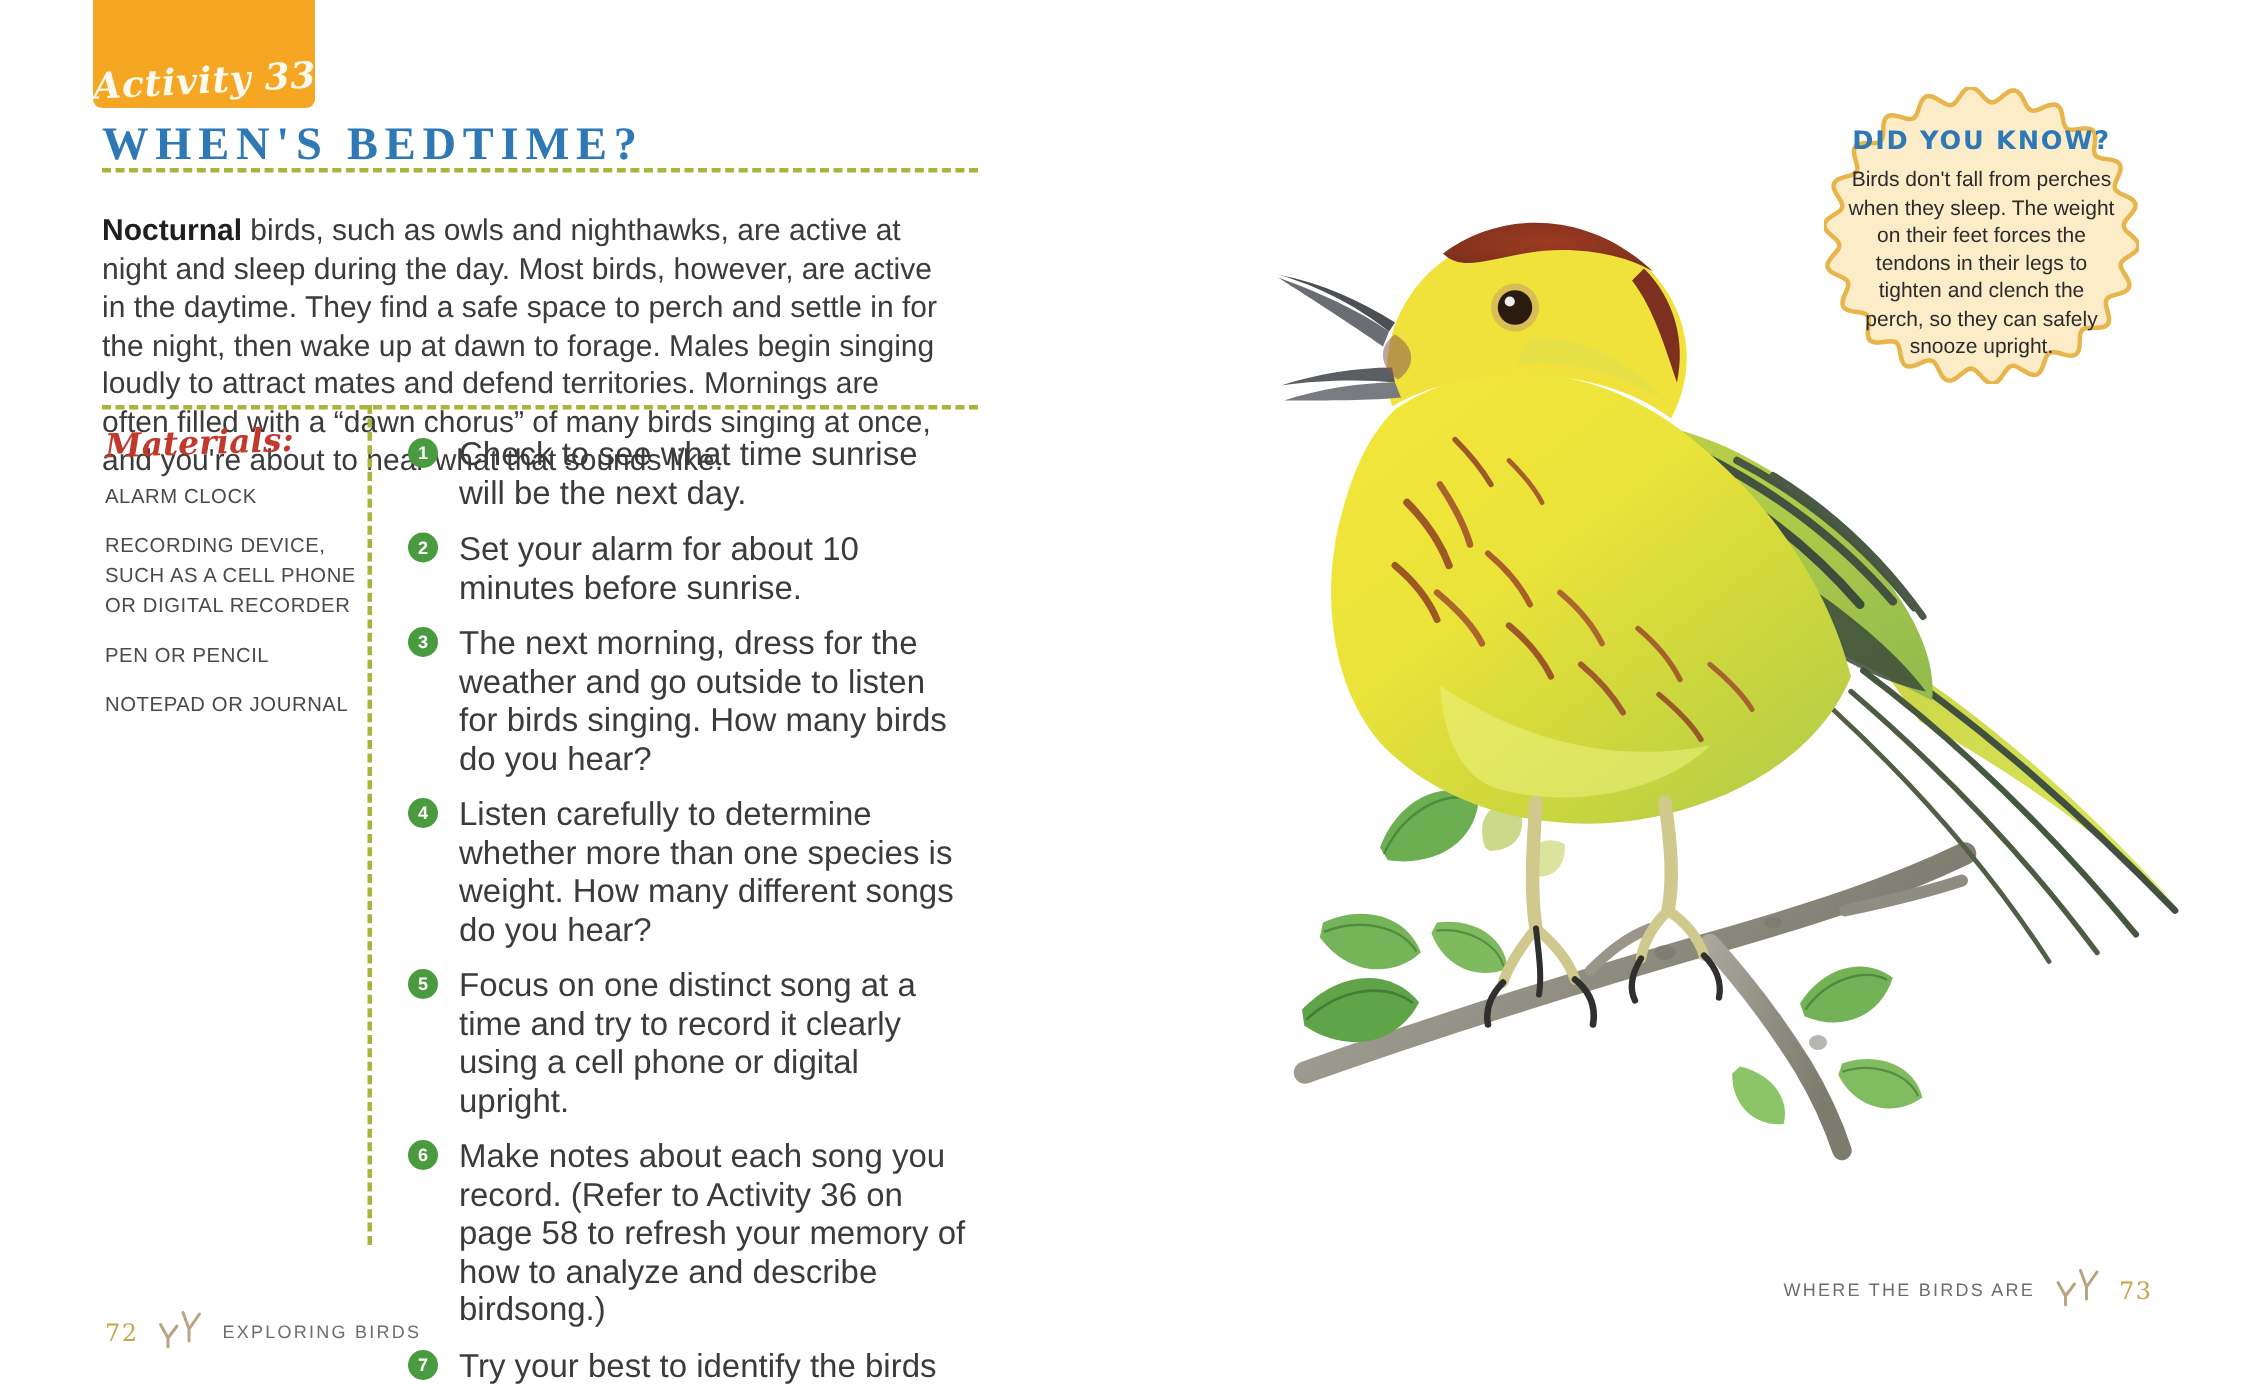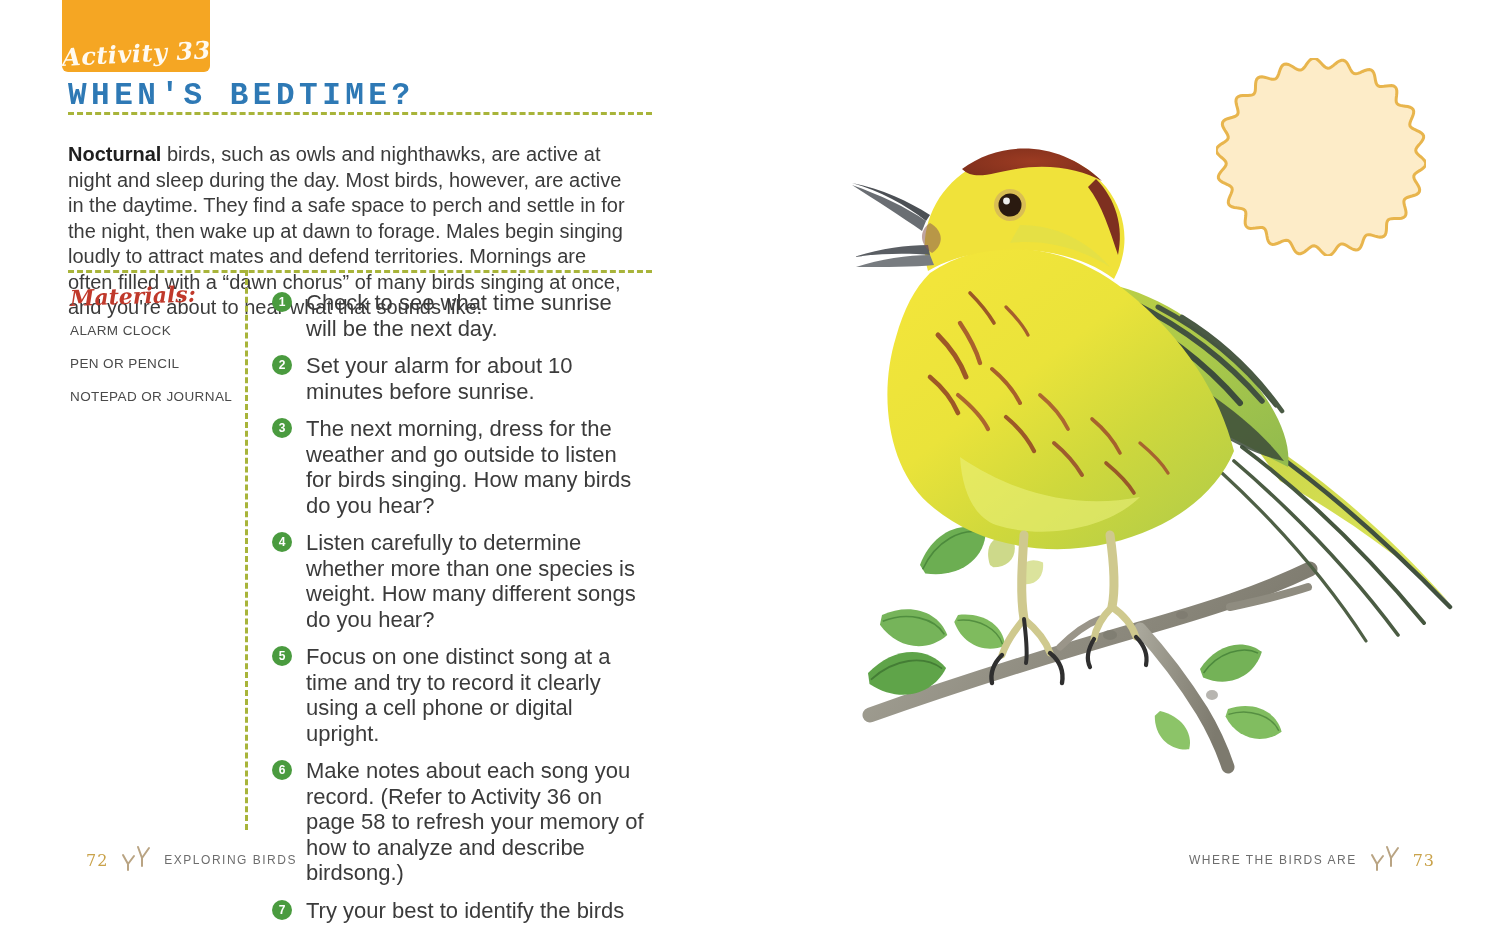--- a/index.html
+++ b/index.html
@@ -42,21 +42,21 @@
     letter-spacing: 0.5px;
     transform: rotate(-3deg);
     white-space: nowrap;
   }
 
   
   #headline {
     position: absolute;
     left: 68px;
     top: 78px;
-    font-family: Liberation Mono, monospace;
+    font-family: Liberation Serif, serif;
     font-size: 31px;
     font-weight: bold;
     letter-spacing: 4.5px;
     color: #2e79b5;
     white-space: nowrap;
   }
 
   .dashed-rule {
     position: absolute;
     height: 0;
@@ -183,21 +183,21 @@
   }
 
   
   .footer {
     position: absolute;
     top: 845px;
     display: flex;
     align-items: center;
     height: 30px;
   }
-  #footer-left { left: 86px; }
+  #footer-left { left: 70px; margin-top: 28px; }
   #footer-right { right: 65px; }
   .folio {
     font-family: "DejaVu Serif", serif;
     font-size: 16px;
     color: #c9a24a;
     letter-spacing: 1px;
   }
   .footer-label {
     font-size: 12px;
     letter-spacing: 1.5px;
@@ -221,20 +221,21 @@
 
   <p id="intro"><b>Nocturnal</b><span> birds, such as owls and nighthawks, are active at night and sleep during the day. Most birds, however, are active in the daytime. They find a safe space to perch and settle in for the night, then wake up at dawn to forage. Males begin singing loudly to attract mates and defend territories. Mornings are often filled with a “dawn chorus” of many birds singing at once, and you're about to hear what that sounds like.</span></p>
 
   <div class="dashed-rule" id="rule-mid"></div>
   <div id="vrule"></div>
 
   <div id="materials">
     <div id="materials-title">Materials:</div>
     <div id="materials-list">
         <div class="material-item">Alarm clock</div>
+        <div class="material-item">Recording device, such as a cell phone or digital recorder</div>
         <div class="material-item">Pen or pencil</div>
         <div class="material-item">Notepad or journal</div>
       </div>
   </div>
 
   <div id="steps">
       <div class="step">
         <div class="step-num">1</div>
         <div class="step-text">Check to see what time sunrise will be the next day.</div>
       </div>
@@ -261,20 +262,24 @@
       <div class="step">
         <div class="step-num">7</div>
         <div class="step-text">Try your best to identify the birds by observing them as they sing or by the sound of their songs. Many field guide apps and online sources provide recordings of songs and calls.</div>
       </div>
     </div>
 
   <div id="callout">
     <svg width="210" height="198" viewBox="0 0 210 198">
       <path id="scallop-path" fill="#fdecc8" stroke="#e8b54d" stroke-width="3" d="M105.00 5.00 L106.75 6.93 L108.44 8.59 L110.11 9.75 L111.78 10.23 L113.50 9.98 L115.31 9.05 L117.22 7.63 L119.23 5.96 L121.30 4.32 L123.38 3.01 L125.41 2.28 L127.32 2.26 L129.06 3.02 L130.61 4.49 L131.96 6.50 L133.17 8.81 L134.31 11.12 L135.46 13.16 L136.73 14.71 L138.20 15.61 L139.92 15.83 L141.92 15.42 L144.15 14.57 L146.54 13.49 L148.98 12.48 L151.34 11.78 L153.49 11.61 L155.32 12.11 L156.77 13.30 L157.83 15.12 L158.56 17.40 L159.06 19.92 L159.49 22.43 L160.02 24.69 L160.79 26.50 L161.93 27.75 L163.51 28.41 L165.53 28.56 L167.90 28.34 L170.49 27.96 L173.10 27.65 L175.55 27.61 L177.64 28.03 L179.25 29.00 L180.29 30.52 L180.78 32.54 L180.82 34.91 L180.57 37.44 L180.26 39.95 L180.11 42.24 L180.32 44.17 L181.05 45.66 L182.36 46.72 L184.24 47.41 L186.56 47.84 L189.13 48.18 L191.70 48.59 L194.04 49.23 L195.91 50.20 L197.16 51.55 L197.70 53.29 L197.58 55.34 L196.93 57.61 L195.96 59.95 L194.94 62.25 L194.12 64.38 L193.76 66.27 L194.01 67.90 L194.95 69.26 L196.53 70.43 L198.61 71.48 L200.95 72.52 L203.28 73.62 L205.32 74.88 L206.82 76.32 L207.60 77.96 L207.61 79.76 L206.89 81.68 L205.60 83.66 L203.98 85.62 L202.32 87.52 L200.91 89.33 L200.00 91.03 L199.76 92.65 L200.24 94.22 L201.40 95.77 L203.07 97.36 L205.00 99.00 L206.90 100.71 L208.47 102.48 L209.47 104.28 L209.73 106.06 L209.20 107.79 L207.94 109.43 L206.12 110.95 L203.98 112.38 L201.82 113.73 L199.93 115.06 L198.55 116.44 L197.83 117.92 L197.82 119.56 L198.47 121.37 L199.59 123.36 L200.95 125.48 L202.26 127.66 L203.24 129.80 L203.66 131.81 L203.38 133.60 L202.35 135.11 L200.65 136.33 L198.44 137.28 L195.96 138.05 L193.48 138.74 L191.26 139.49 L189.52 140.43 L188.38 141.65 L187.88 143.23 L187.96 145.16 L188.45 147.40 L189.13 149.82 L189.74 152.29 L190.05 154.63 L189.86 156.68 L189.06 158.33 L187.62 159.50 L185.62 160.20 L183.20 160.51 L180.57 160.56 L177.97 160.54 L175.60 160.64 L173.64 161.06 L172.18 161.93 L171.23 163.32 L170.73 165.21 L170.55 167.51 L170.49 170.04 L170.35 172.60 L169.97 174.95 L169.18 176.88 L167.92 178.25 L166.19 178.99 L164.05 179.12 L161.62 178.75 L159.06 178.08 L156.55 177.34 L154.22 176.80 L152.20 176.67 L150.53 177.11 L149.21 178.20 L148.18 179.90 L147.33 182.07 L146.54 184.51 L145.67 186.94 L144.62 189.11 L143.30 190.77 L141.69 191.76 L139.81 192.00 L137.70 191.54 L135.45 190.53 L133.17 189.19 L130.95 187.81 L128.86 186.65 L126.93 185.98 L125.19 185.97 L123.61 186.66 L122.13 188.03 L120.69 189.90 L119.23 192.04 L117.70 194.17 L116.07 195.98 L114.32 197.23 L112.49 197.75 L110.60 197.48 L108.70 196.47 L106.82 194.90 L105.00 193.00 L103.25 191.07 L101.56 189.41 L99.89 188.25 L98.22 187.77 L96.50 188.02 L94.69 188.95 L92.78 190.37 L90.77 192.04 L88.70 193.68 L86.62 194.99 L84.59 195.72 L82.68 195.74 L80.94 194.98 L79.39 193.51 L78.04 191.50 L76.83 189.19 L75.69 186.88 L74.54 184.84 L73.27 183.29 L71.80 182.39 L70.08 182.17 L68.08 182.58 L65.85 183.43 L63.46 184.51 L61.02 185.52 L58.66 186.22 L56.51 186.39 L54.68 185.89 L53.23 184.70 L52.17 182.88 L51.44 180.60 L50.94 178.08 L50.51 175.57 L49.98 173.31 L49.21 171.50 L48.07 170.25 L46.49 169.59 L44.47 169.44 L42.10 169.66 L39.51 170.04 L36.90 170.35 L34.45 170.39 L32.36 169.97 L30.75 169.00 L29.71 167.48 L29.22 165.46 L29.18 163.09 L29.43 160.56 L29.74 158.05 L29.89 155.76 L29.68 153.83 L28.95 152.34 L27.64 151.28 L25.76 150.59 L23.44 150.16 L20.87 149.82 L18.30 149.41 L15.96 148.77 L14.09 147.80 L12.84 146.45 L12.30 144.71 L12.42 142.66 L13.07 140.39 L14.04 138.05 L15.06 135.75 L15.88 133.62 L16.24 131.73 L15.99 130.10 L15.05 128.74 L13.47 127.57 L11.39 126.52 L9.05 125.48 L6.72 124.38 L4.68 123.12 L3.18 121.68 L2.40 120.04 L2.39 118.24 L3.11 116.32 L4.40 114.34 L6.02 112.38 L7.68 110.48 L9.09 108.67 L10.00 106.97 L10.24 105.35 L9.76 103.78 L8.60 102.23 L6.93 100.64 L5.00 99.00 L3.10 97.29 L1.53 95.52 L0.53 93.72 L0.27 91.94 L0.80 90.21 L2.06 88.57 L3.88 87.05 L6.02 85.62 L8.18 84.27 L10.07 82.94 L11.45 81.56 L12.17 80.08 L12.18 78.44 L11.53 76.63 L10.41 74.64 L9.05 72.52 L7.74 70.34 L6.76 68.20 L6.34 66.19 L6.62 64.40 L7.65 62.89 L9.35 61.67 L11.56 60.72 L14.04 59.95 L16.52 59.26 L18.74 58.51 L20.48 57.57 L21.62 56.35 L22.12 54.77 L22.04 52.84 L21.55 50.60 L20.87 48.18 L20.26 45.71 L19.95 43.37 L20.14 41.32 L20.94 39.67 L22.38 38.50 L24.38 37.80 L26.80 37.49 L29.43 37.44 L32.03 37.46 L34.40 37.36 L36.36 36.94 L37.82 36.07 L38.77 34.68 L39.27 32.79 L39.45 30.49 L39.51 27.96 L39.65 25.40 L40.03 23.05 L40.82 21.12 L42.08 19.75 L43.81 19.01 L45.95 18.88 L48.38 19.25 L50.94 19.92 L53.45 20.66 L55.78 21.20 L57.80 21.33 L59.47 20.89 L60.79 19.80 L61.82 18.10 L62.67 15.93 L63.46 13.49 L64.33 11.06 L65.38 8.89 L66.70 7.23 L68.31 6.24 L70.19 6.00 L72.30 6.46 L74.55 7.47 L76.83 8.81 L79.05 10.19 L81.14 11.35 L83.07 12.02 L84.81 12.03 L86.39 11.34 L87.87 9.97 L89.31 8.10 L90.77 5.96 L92.30 3.83 L93.93 2.02 L95.68 0.77 L97.51 0.25 L99.40 0.52 L101.30 1.53 L103.18 3.10 L105.00 5.00 Z"></path>
     </svg>
+    <div class="inner">
+      <div id="callout-title">DID YOU KNOW?</div>
+      <div id="callout-body">Birds don't fall from perches when they sleep. The weight on their feet forces the tendons in their legs to tighten and clench the perch, so they can safely snooze upright.</div>
+    </div>
   </div>
 
   <div id="illustration">
     <svg width="690" height="690" viewBox="0 0 690 690">
       <defs>
         <linearGradient id="bodyGrad" x1="0.15" y1="0.1" x2="0.85" y2="0.9">
           <stop offset="0%" stop-color="#f2e53a"></stop>
           <stop offset="38%" stop-color="#eae33a"></stop>
           <stop offset="70%" stop-color="#cfd83c"></stop>
           <stop offset="100%" stop-color="#b9cf45"></stop>

